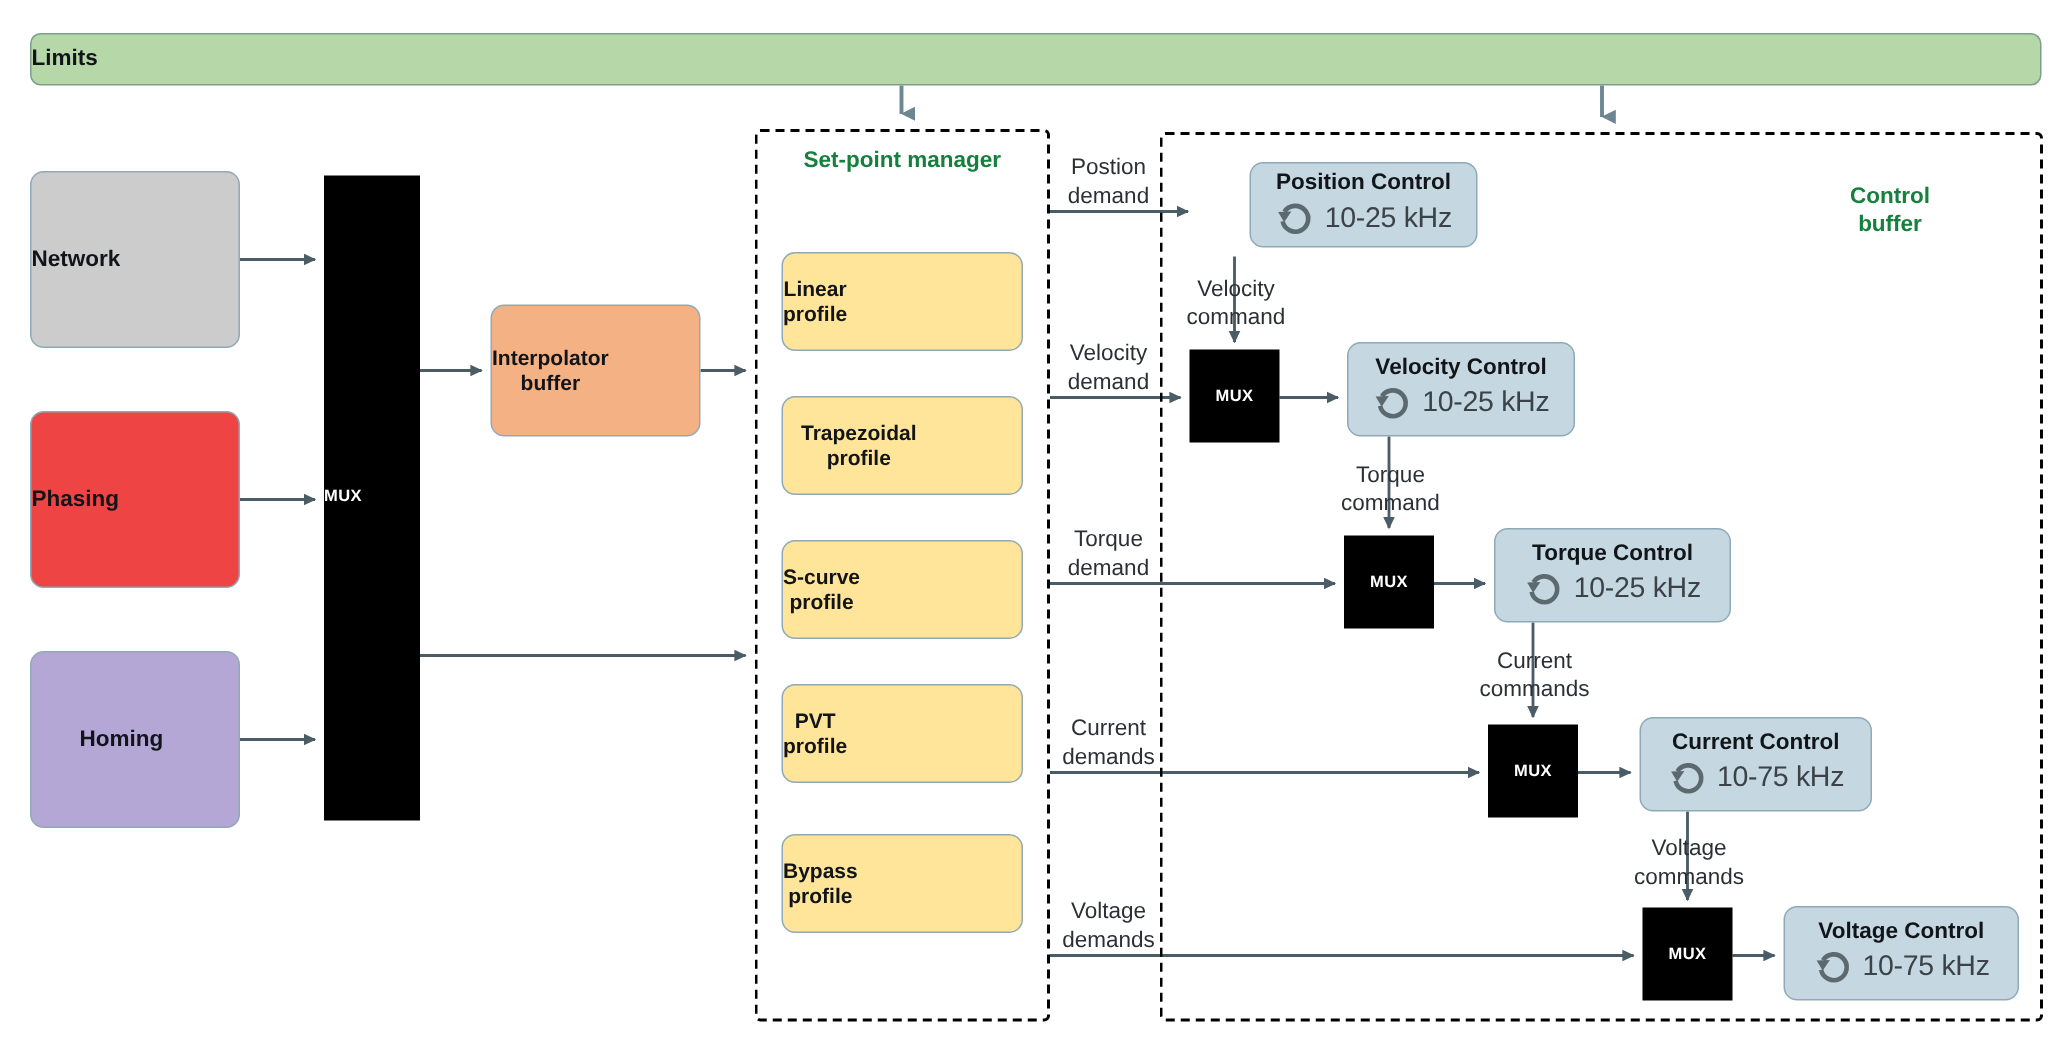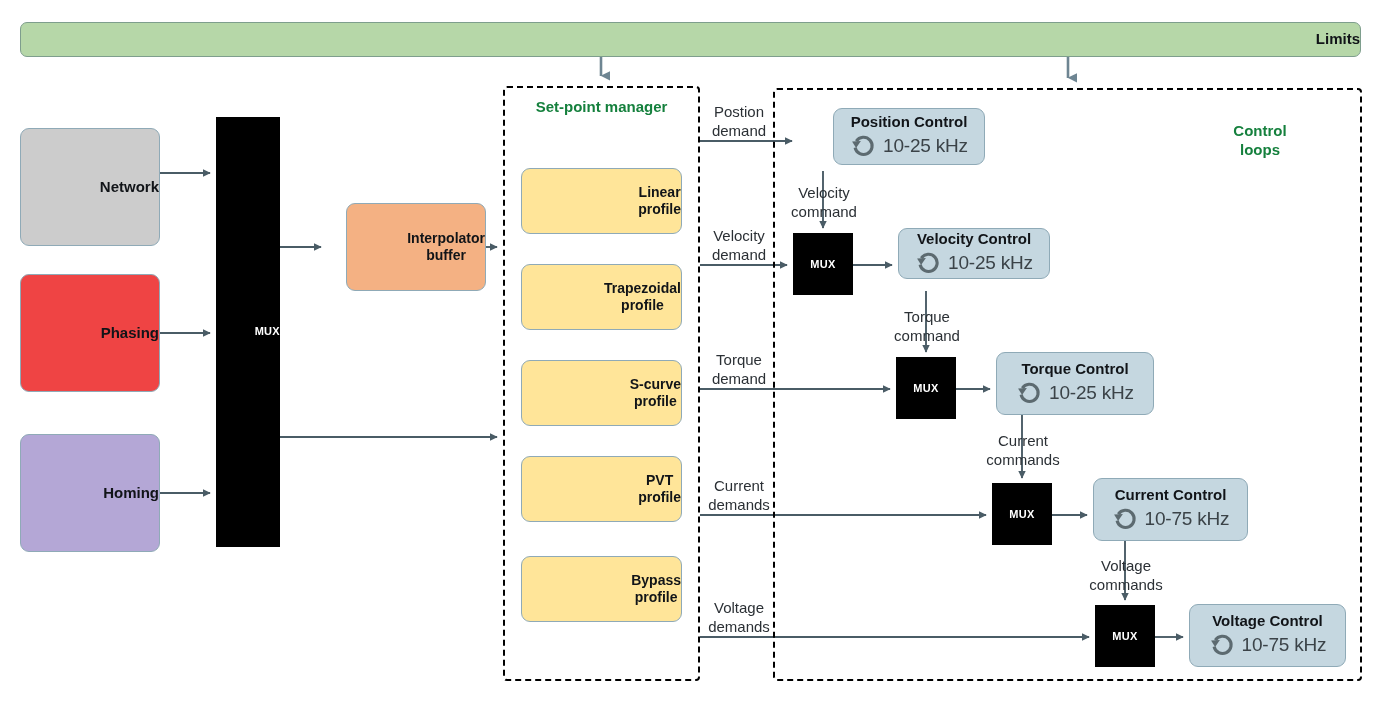--- a/index.html
+++ b/index.html
@@ -16,56 +16,56 @@
   }
 
   
   .node{
     position:absolute;
     box-sizing:border-box;
     border:1px solid #8FAAB7;
     border-radius:9px;
     display:flex;
     align-items:center;
-    justify-content:flex-end;
+    justify-content:flex-start;
     text-align:center;
     line-height:1.22;
     color:#111418;
     font-weight:bold;
   }
   .node .lbl{display:block;white-space:pre-line;}
 
   
   #limits{
     left:20px; top:22px; width:1341px; height:35px;
     background:#B6D7A8;
     border:1px solid #7E9E8D;
     border-radius:7px;
     font-size:15px;
   }
 
   
   .src{font-size:15px;}
-  #network{left:20px; top:128px; width:140px; height:118px; background:#CCCCCC;}
+  #network{left:20px; top:114px; width:140px; height:118px; background:#CCCCCC;}
   #phasing{left:20px; top:274px; width:140px; height:118px; background:#ef4444;}
   #homing {left:20px; top:434px; width:140px; height:118px; background:#B4A7D6;padding-left:32px;}
 
   
   #mux-left{
     left:216px; top:117px; width:64px; height:430px;
     background:#000000;
     border:none; border-radius:0;
     color:#ffffff;
     font-size:11px; font-weight:bold;
     letter-spacing:.3px;
   }
 
   
   #interp{
-    left:346px; top:203px; width:140px; height:88px;
+    left:327px; top:203px; width:140px; height:88px;
     background:#F4B183;
     font-size:14px;
   }
 
   
   .dashed{
     position:absolute;
     box-sizing:border-box;
     border:2px dashed #000000;
     border-radius:4px;
@@ -110,21 +110,21 @@
     align-items:center;
     justify-content:center;
     color:#111418;
   }
   .loop .title{font-size:15px;font-weight:bold;line-height:1.1;margin-bottom:2px;}
   .loop .rate-row{display:flex;align-items:center;gap:7px;}
   .loop .rate{font-size:19px;color:#3b4348;font-weight:normal;letter-spacing:-.2px;text-align:center;}
   .loop .loopicon{width:26px;height:26px;display:block;}
 
   #l0{left:833px;  top:108px; width:152px; height:57px;}
-  #l1{left:898px;  top:228px; width:152px; height:51px;}
+  #l1{left:898px;  top:228px; width:152px; height:63px;}
   #l2{left:996px;  top:352px; width:158px; height:63px;}
   #l3{left:1093px; top:478px; width:155px; height:63px;}
   #l4{left:1189px; top:604px; width:157px; height:63px;}
 
   
   .mux{
     position:absolute;
     background:#000000;
     color:#ffffff;
     display:flex;
@@ -222,21 +222,21 @@
   <div class="node" id="interp">
     <span class="lbl">Interpolator
 buffer</span>
   </div>
 
   <div class="dashed" id="spm-box"></div>
   <div class="dashed" id="cl-box"></div>
 
   <div class="boxtitle" id="spm-title">Set-point manager</div>
   <div class="boxtitle" id="cl-title">Control
-loops</div>
+buffer</div>
 
   <div class="node profile" id="p0">
     <span class="lbl">Linear
 profile</span>
   </div>
   <div class="node profile" id="p1">
     <span class="lbl">Trapezoidal
 profile</span>
   </div>
   <div class="node profile" id="p2">

